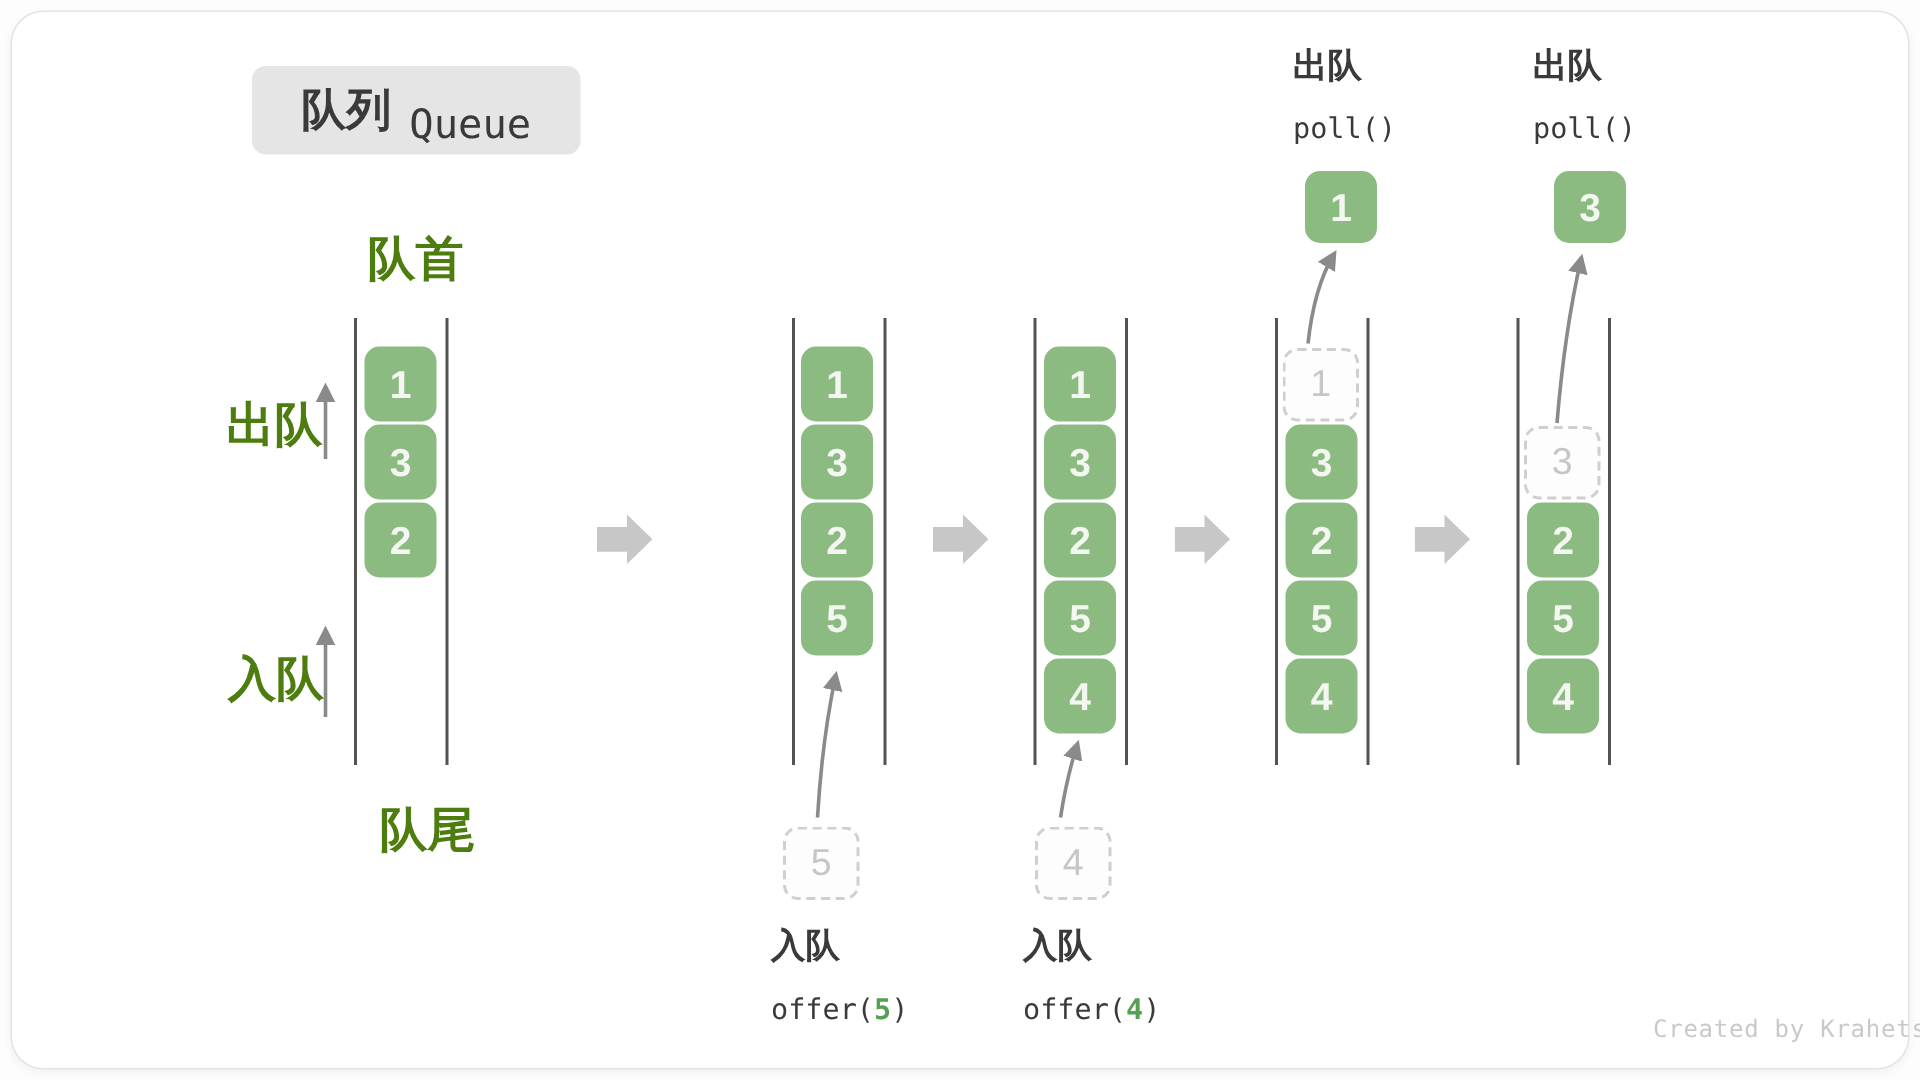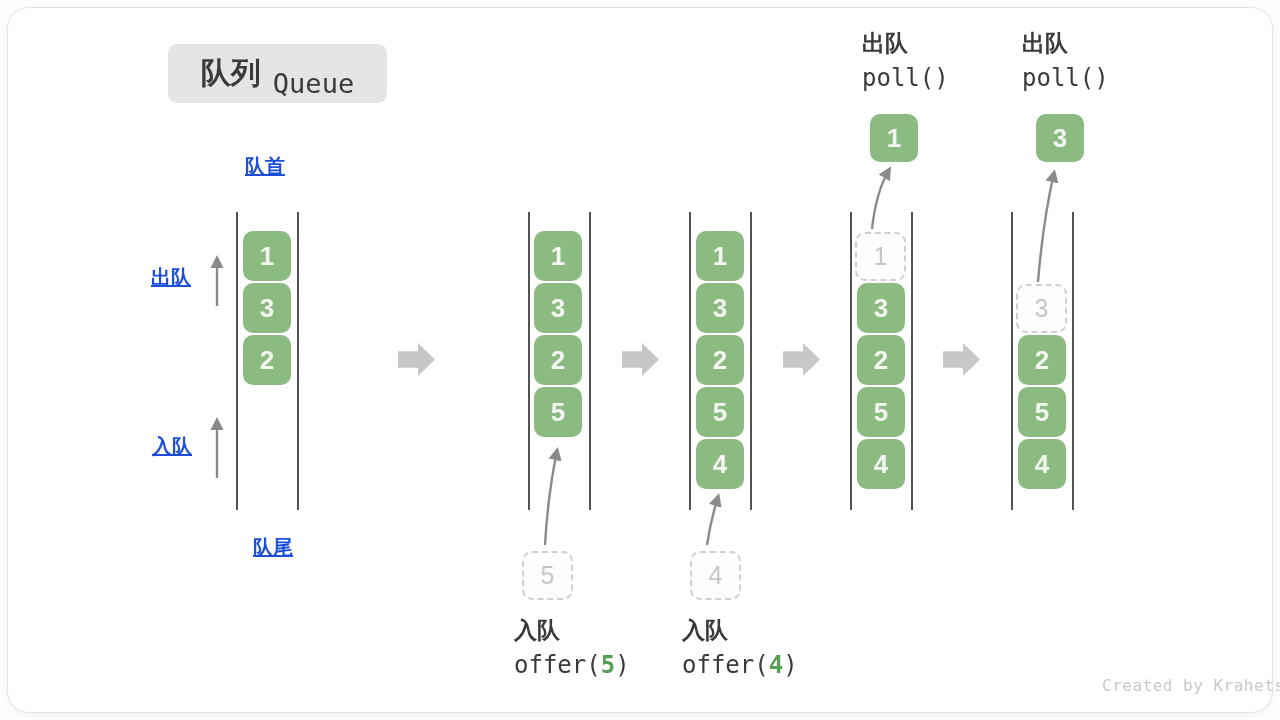--- a/index.html
+++ b/index.html
@@ -6,37 +6,37 @@
   .stage{position:relative;width:1280px;height:720px;background:#fdfdfd;overflow:hidden;
          font-family:"Liberation Sans","DejaVu Sans",sans-serif;}
   .card{position:absolute;left:7px;top:7px;width:1264px;height:704px;background:#ffffff;
         border:1px solid #e3e3e3;border-radius:22px;box-shadow:0 2px 6px rgba(0,0,0,0.05);}
 
   .badge{position:absolute;left:168px;top:44px;width:219px;height:59px;background:#e5e5e5;
          border-radius:9px;display:flex;align-items:center;justify-content:center;gap:12px;color:#3a3a3a;}
   .badge-zh{font-size:30px;font-weight:bold;}
   .badge-en{font-family:"DejaVu Sans Mono","Liberation Mono",monospace;font-size:27px;margin-top:20px;}
 
-  .lbl{position:absolute;color:#1d4ed8;font-weight:bold;font-size:20px;line-height:1;white-space:nowrap;text-decoration:underline;}
+  .lbl{position:absolute;color:#4d7c0f;font-weight:bold;font-size:32px;line-height:1;white-space:nowrap;}
 
   .wall{position:absolute;top:212px;height:298px;width:1.5px;background:#535353;}
 
   .cell{position:absolute;width:48px;height:50px;border-radius:10px;display:flex;align-items:center;
         justify-content:center;font-size:26px;font-weight:bold;box-sizing:border-box;}
   .cell.green{background:#8cbb81;color:#f4f6f1;}
   .cell.ghost{width:51px;height:49px;border:2px dashed #cfcfcf;background:#fdfdfd;
               color:#c6c6c6;font-weight:normal;font-size:25px;}
 
   .blockarrow{position:absolute;top:343px;width:37px;height:33px;background:#c7c7c7;
               clip-path:polygon(0 25%,54% 25%,54% 0,100% 50%,54% 100%,54% 75%,0 75%);}
 
   .op{position:absolute;white-space:nowrap;}
   .op-zh{font-size:23px;font-weight:bold;color:#3a3a3a;line-height:1;}
-  .op-code{font-family:"DejaVu Sans Mono","Liberation Mono",monospace;font-size:24px;color:#3a3a3a;
-           line-height:1;margin-top:11px;}
+  .op-code{font-family:"DejaVu Sans Mono","Liberation Mono",monospace;font-size:19px;color:#3a3a3a;
+           line-height:1;margin-top:22px;}
   .green-num{color:#55a055;font-weight:bold;}
 
   .arrows{position:absolute;left:0;top:0;width:1280px;height:720px;pointer-events:none;}
 
   .watermark{position:absolute;left:1078px;top:676px;font-family:"DejaVu Sans Mono","Liberation Mono",monospace;
              font-size:16px;color:#c9c9c9;letter-spacing:0.5px;white-space:nowrap;margin-left:24px;}
 </style>
 </head>
 <body>
 

